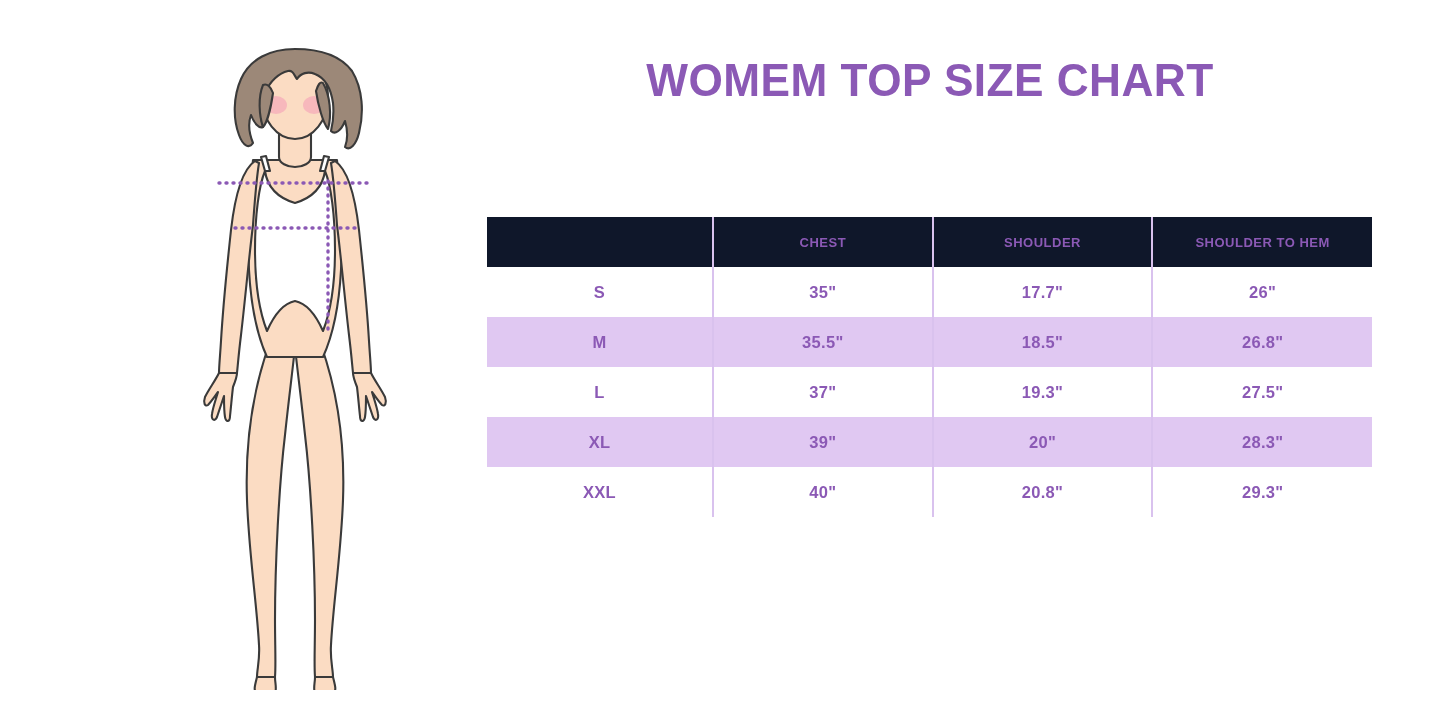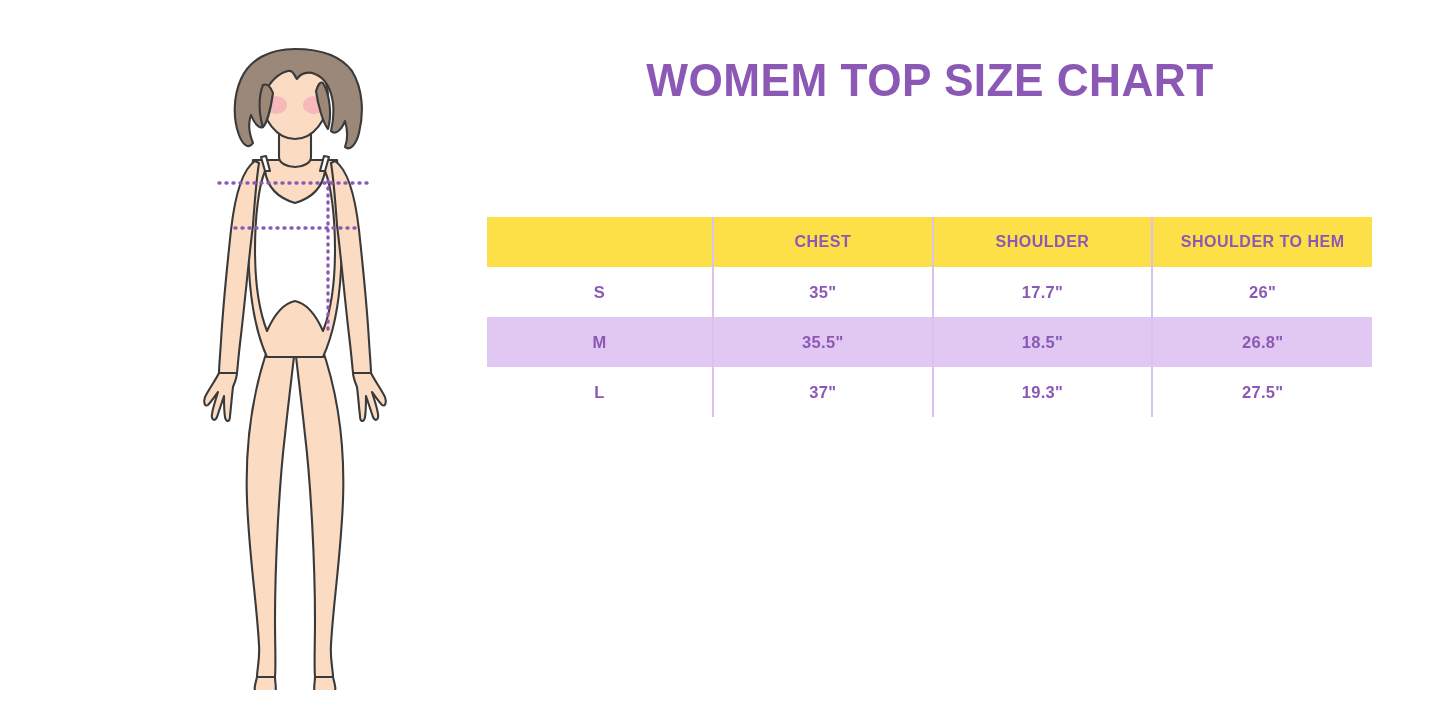--- a/index.html
+++ b/index.html
@@ -67,22 +67,22 @@
     text-align: center;
     vertical-align: middle;
     color: #8B59B5;
     font-family: "Liberation Sans Narrow", "Liberation Sans", sans-serif;
     font-weight: bold;
     font-size: 16.5px;
     letter-spacing: 0.3px;
     white-space: nowrap;
   }
   #size-table thead th {
-    background: #fde047;
-    font-size: 16px;
+    background: #0f172a;
+    font-size: 13px;
     letter-spacing: 0.5px;
   }
   #size-table tbody tr.row-alt td {
     background: #E0C8F2;
   }
   #size-table tbody tr.row-plain td {
     background: #ffffff;
   }
   
   #size-table th + th,
@@ -169,14 +169,26 @@
       <td>35.5"</td>
       <td>18.5"</td>
       <td>26.8"</td>
     </tr>
     <tr class="row-plain">
       <td>L</td>
       <td>37"</td>
       <td>19.3"</td>
       <td>27.5"</td>
     </tr>
+    <tr class="row-alt">
+      <td>XL</td>
+      <td>39"</td>
+      <td>20"</td>
+      <td>28.3"</td>
+    </tr>
+    <tr class="row-plain">
+      <td>XXL</td>
+      <td>40"</td>
+      <td>20.8"</td>
+      <td>29.3"</td>
+    </tr>
   </tbody>
 </table>
 
 </body></html>

